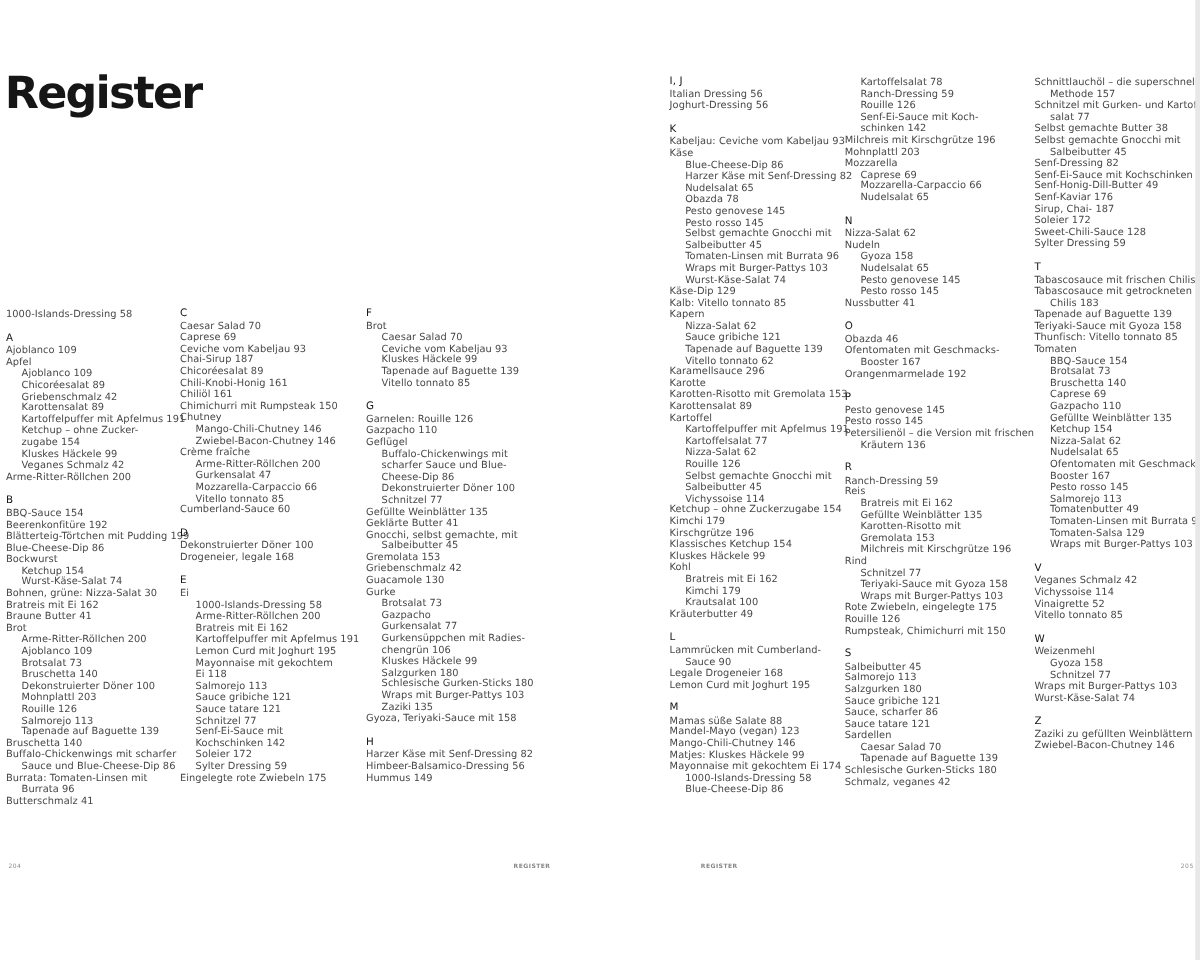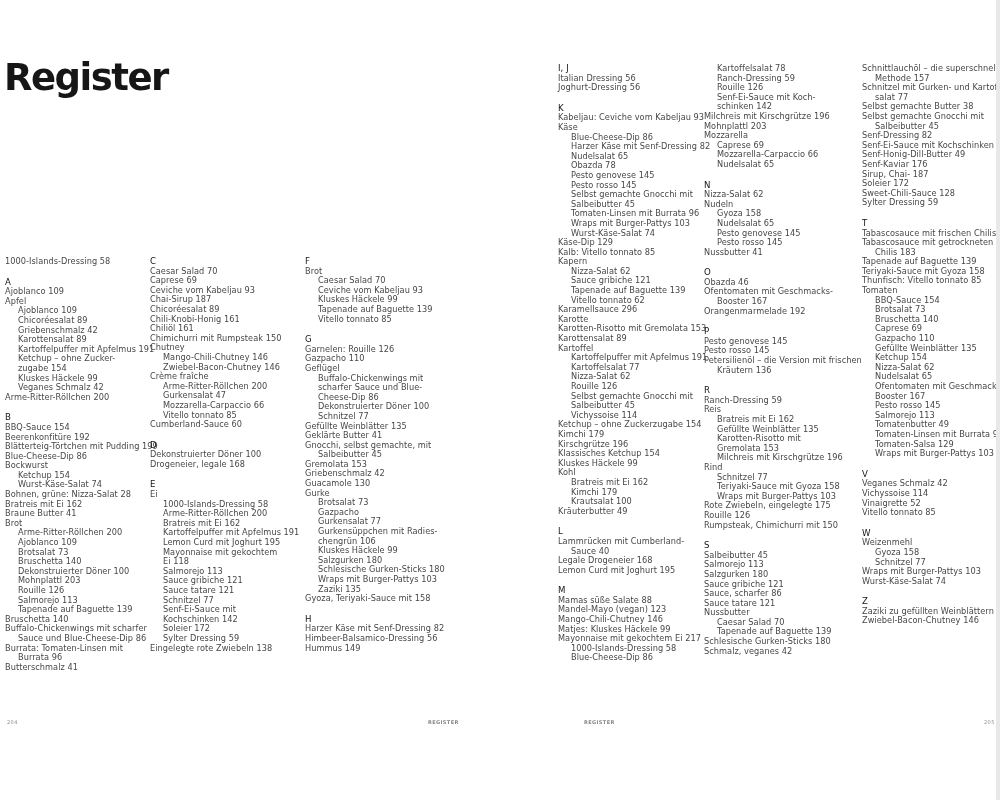--- a/index.html
+++ b/index.html
@@ -66,21 +66,21 @@
       <div class="line indent">Veganes Schmalz 42</div>
       <div class="line">Arme-Ritter-Röllchen 200</div>
       <div class="line letter">B</div>
       <div class="line">BBQ-Sauce 154</div>
       <div class="line">Beerenkonfitüre 192</div>
       <div class="line">Blätterteig-Törtchen mit Pudding 199</div>
       <div class="line">Blue-Cheese-Dip 86</div>
       <div class="line">Bockwurst</div>
       <div class="line indent">Ketchup 154</div>
       <div class="line indent">Wurst-Käse-Salat 74</div>
-      <div class="line">Bohnen, grüne: Nizza-Salat 28</div>
+      <div class="line">Bohnen, grüne: Nizza-Salat 30</div>
       <div class="line">Bratreis mit Ei 162</div>
       <div class="line">Braune Butter 41</div>
       <div class="line">Brot</div>
       <div class="line indent">Arme-Ritter-Röllchen 200</div>
       <div class="line indent">Ajoblanco 109</div>
       <div class="line indent">Brotsalat 73</div>
       <div class="line indent">Bruschetta 140</div>
       <div class="line indent">Dekonstruierter Döner 100</div>
       <div class="line indent">Mohnplattl 203</div>
       <div class="line indent">Rouille 126</div>
@@ -126,21 +126,21 @@
       <div class="line indent">Mayonnaise mit gekochtem</div>
       <div class="line indent">Ei 118</div>
       <div class="line indent">Salmorejo 113</div>
       <div class="line indent">Sauce gribiche 121</div>
       <div class="line indent">Sauce tatare 121</div>
       <div class="line indent">Schnitzel 77</div>
       <div class="line indent">Senf-Ei-Sauce mit</div>
       <div class="line indent">Kochschinken 142</div>
       <div class="line indent">Soleier 172</div>
       <div class="line indent">Sylter Dressing 59</div>
-      <div class="line">Eingelegte rote Zwiebeln 138</div>
+      <div class="line">Eingelegte rote Zwiebeln 175</div>
     </div>
 
   <div class="col" style="left:305px;top:257px;width:160px">
       <div class="line letter">F</div>
       <div class="line">Brot</div>
       <div class="line indent">Caesar Salad 70</div>
       <div class="line indent">Ceviche vom Kabeljau 93</div>
       <div class="line indent">Kluskes Häckele 99</div>
       <div class="line indent">Tapenade auf Baguette 139</div>
       <div class="line indent">Vitello tonnato 85</div>
@@ -220,29 +220,29 @@
       <div class="line">Kirschgrütze 196</div>
       <div class="line">Klassisches Ketchup 154</div>
       <div class="line">Kluskes Häckele 99</div>
       <div class="line">Kohl</div>
       <div class="line indent">Bratreis mit Ei 162</div>
       <div class="line indent">Kimchi 179</div>
       <div class="line indent">Krautsalat 100</div>
       <div class="line">Kräuterbutter 49</div>
       <div class="line letter">L</div>
       <div class="line">Lammrücken mit Cumberland-</div>
-      <div class="line indent">Sauce 40</div>
+      <div class="line indent">Sauce 90</div>
       <div class="line">Legale Drogeneier 168</div>
       <div class="line">Lemon Curd mit Joghurt 195</div>
       <div class="line letter">M</div>
       <div class="line">Mamas süße Salate 88</div>
       <div class="line">Mandel-Mayo (vegan) 123</div>
       <div class="line">Mango-Chili-Chutney 146</div>
       <div class="line">Matjes: Kluskes Häckele 99</div>
-      <div class="line">Mayonnaise mit gekochtem Ei 217</div>
+      <div class="line">Mayonnaise mit gekochtem Ei 174</div>
       <div class="line indent">1000-Islands-Dressing 58</div>
       <div class="line indent">Blue-Cheese-Dip 86</div>
     </div>
 
   <div class="col" style="left:704px;top:64px;width:150px">
       <div class="line indent">Kartoffelsalat 78</div>
       <div class="line indent">Ranch-Dressing 59</div>
       <div class="line indent">Rouille 126</div>
       <div class="line indent">Senf-Ei-Sauce mit Koch-</div>
       <div class="line indent">schinken 142</div>
@@ -285,21 +285,21 @@
       <div class="line">Rote Zwiebeln, eingelegte 175</div>
       <div class="line">Rouille 126</div>
       <div class="line">Rumpsteak, Chimichurri mit 150</div>
       <div class="line letter">S</div>
       <div class="line">Salbeibutter 45</div>
       <div class="line">Salmorejo 113</div>
       <div class="line">Salzgurken 180</div>
       <div class="line">Sauce gribiche 121</div>
       <div class="line">Sauce, scharfer 86</div>
       <div class="line">Sauce tatare 121</div>
-      <div class="line">Nussbutter</div>
+      <div class="line">Sardellen</div>
       <div class="line indent">Caesar Salad 70</div>
       <div class="line indent">Tapenade auf Baguette 139</div>
       <div class="line">Schlesische Gurken-Sticks 180</div>
       <div class="line">Schmalz, veganes 42</div>
     </div>
 
   <div class="col" style="left:862px;top:64px;width:138px">
       <div class="line">Schnittlauchöl – die superschnelle</div>
       <div class="line indent">Methode 157</div>
       <div class="line">Schnitzel mit Gurken- und Kartoffel-</div>

